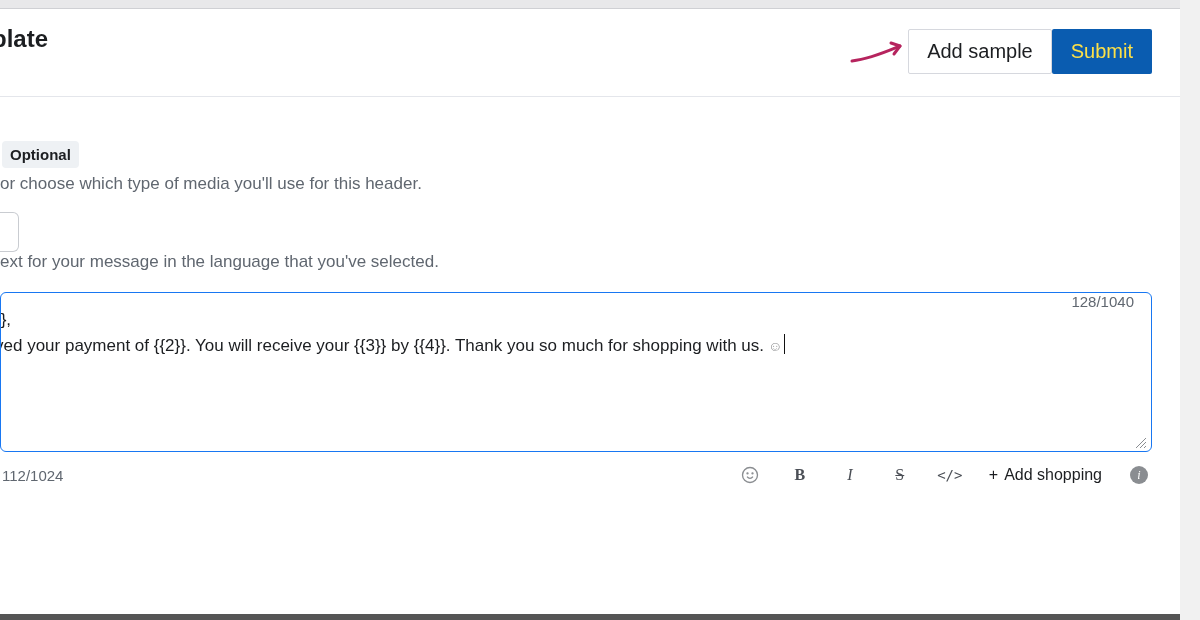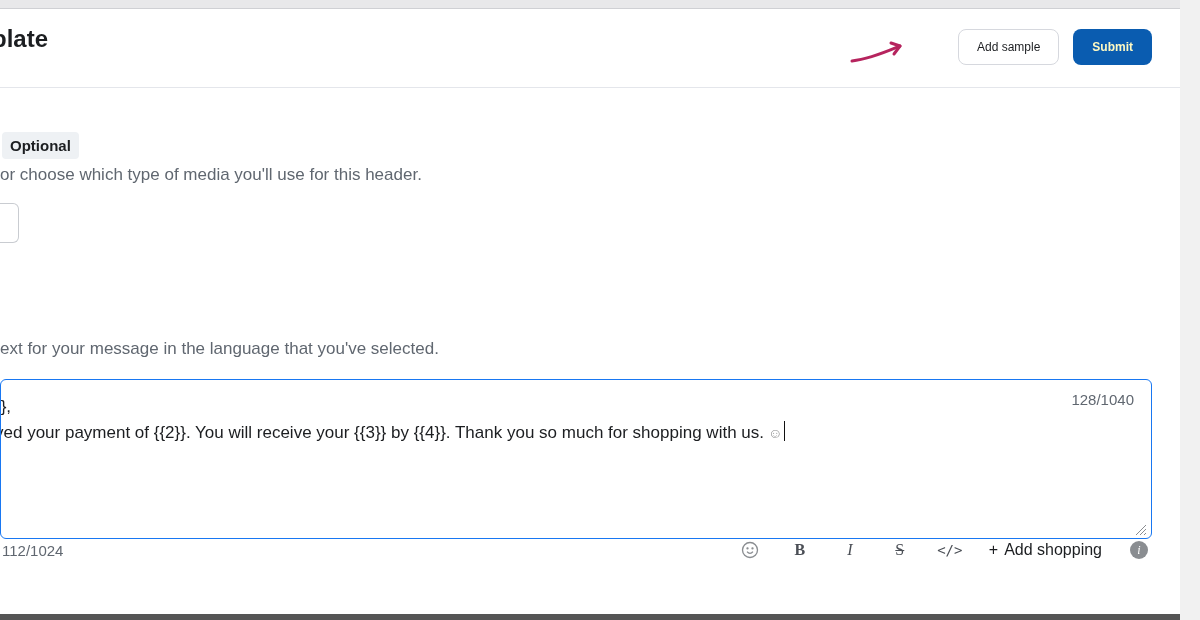--- a/index.html
+++ b/index.html
@@ -2,35 +2,35 @@
 <html><head>
 <meta charset="utf-8">
 <style>
   html,body{margin:0;padding:0;font-family:-apple-system,BlinkMacSystemFont,"Segoe UI",Helvetica,Arial,sans-serif;background:#e8e8ea;color:#1c1e21;width:1200px;height:620px;overflow:hidden}
   .page{position:relative;width:1200px;height:620px}
   .outer{position:absolute;left:0;right:20px;top:8px;bottom:0;background:#fff;border-top:1px solid #cfd0d4}
   .rscroll{position:absolute;right:0;top:0;bottom:0;width:20px;background:#f1f1f1}
   .hbar{position:absolute;bottom:0;left:0;right:20px;height:6px;background:#555}
   .hdr{position:relative;display:flex;align-items:center;justify-content:flex-end;padding:20px 28px 22px 0;border-bottom:1px solid #e4e6eb}
   .title-frag{position:absolute;left:-8px;top:16px;font-size:24px;font-weight:700;color:#1c1e21}
-  .btn{display:inline-flex;align-items:center;justify-content:center;font-size:12px;border-radius:8px;padding:10px 18px;cursor:pointer;border:1px solid transparent;font-family:inherit}
+  .btn{display:inline-flex;align-items:center;justify-content:center;font-size:20px;border-radius:2px;padding:10px 18px;cursor:pointer;border:1px solid transparent;font-family:inherit}
   .btn-light{background:#fff;color:#1c1e21;border:1px solid #d6d8de}
-  .btn-primary{background:#0a66c2;color:#fef9c3;font-weight:700;margin-left:14px;background:#0a5cb0}
+  .btn-primary{background:#0a66c2;color:#fde047;font-weight:400;background:#0a5cb0}
   .btn-primary{background:#0a5cb0}
   .arrow{position:absolute;right:270px;top:28px;width:60px;height:30px}
   .arrow svg{overflow:visible}
   .body{padding:44px 28px 0 0;position:relative}
   .badge{display:inline-block;background:#eef1f4;color:#1c1e21;font-weight:700;font-size:15px;padding:5px 8px;border-radius:4px;margin-left:2px}
   .hint{margin-top:6px;color:#606770;font-size:17px}
   .sel-stub{margin-top:18px;width:18px;height:38px;border:1px solid #c9ccd1;border-left:none;border-radius:0 6px 6px 0}
-  .hint2{margin-top:96px;color:#606770;font-size:17px}
+  .hint2{color:#606770;font-size:17px}
   .ta-wrap{position:relative;margin-top:20px}
-  .ta-count{position:absolute;right:18px;top:12px;color:#606770;font-size:15px}
+  .ta-count{position:absolute;right:18px;top:1px;color:#606770;font-size:15px}
   .resize{position:absolute;right:4px;bottom:4px;width:12px;height:12px;color:#8a8d91}
-  .tb{display:flex;align-items:center;justify-content:flex-end;margin-top:0;gap:28px;font-size:16px;color:#1c1e21;padding-right:4px}
+  .tb{display:flex;align-items:center;justify-content:flex-end;margin-top:12px;gap:28px;font-size:16px;color:#1c1e21;padding-right:4px}
   .tb .counter{margin-right:auto;color:#606770;font-size:15px;padding-left:2px}
   .ic{display:inline-flex;align-items:center;justify-content:center;width:22px;height:22px;color:#4b4f56;cursor:pointer}
   .addv{display:inline-flex;align-items:center;gap:6px;color:#1c1e21;cursor:pointer}
   .bold{font-weight:700;font-family:Georgia,serif}
   .ital{font-style:italic;font-family:Georgia,serif}
   .strike{font-family:Georgia,serif}
   .mono{font-family:ui-monospace,Menlo,monospace;font-size:14px}
   .info{width:18px;height:18px;border-radius:50%;background:#8a8d91;color:#fff;display:inline-flex;align-items:center;justify-content:center;font-size:12px;font-style:italic;font-family:Georgia,serif}
   .cursor-line{position:relative}
   .caret{display:inline-block;width:0;border-left:1.5px solid #111;height:20px;vertical-align:-3px;margin-left:2px}

